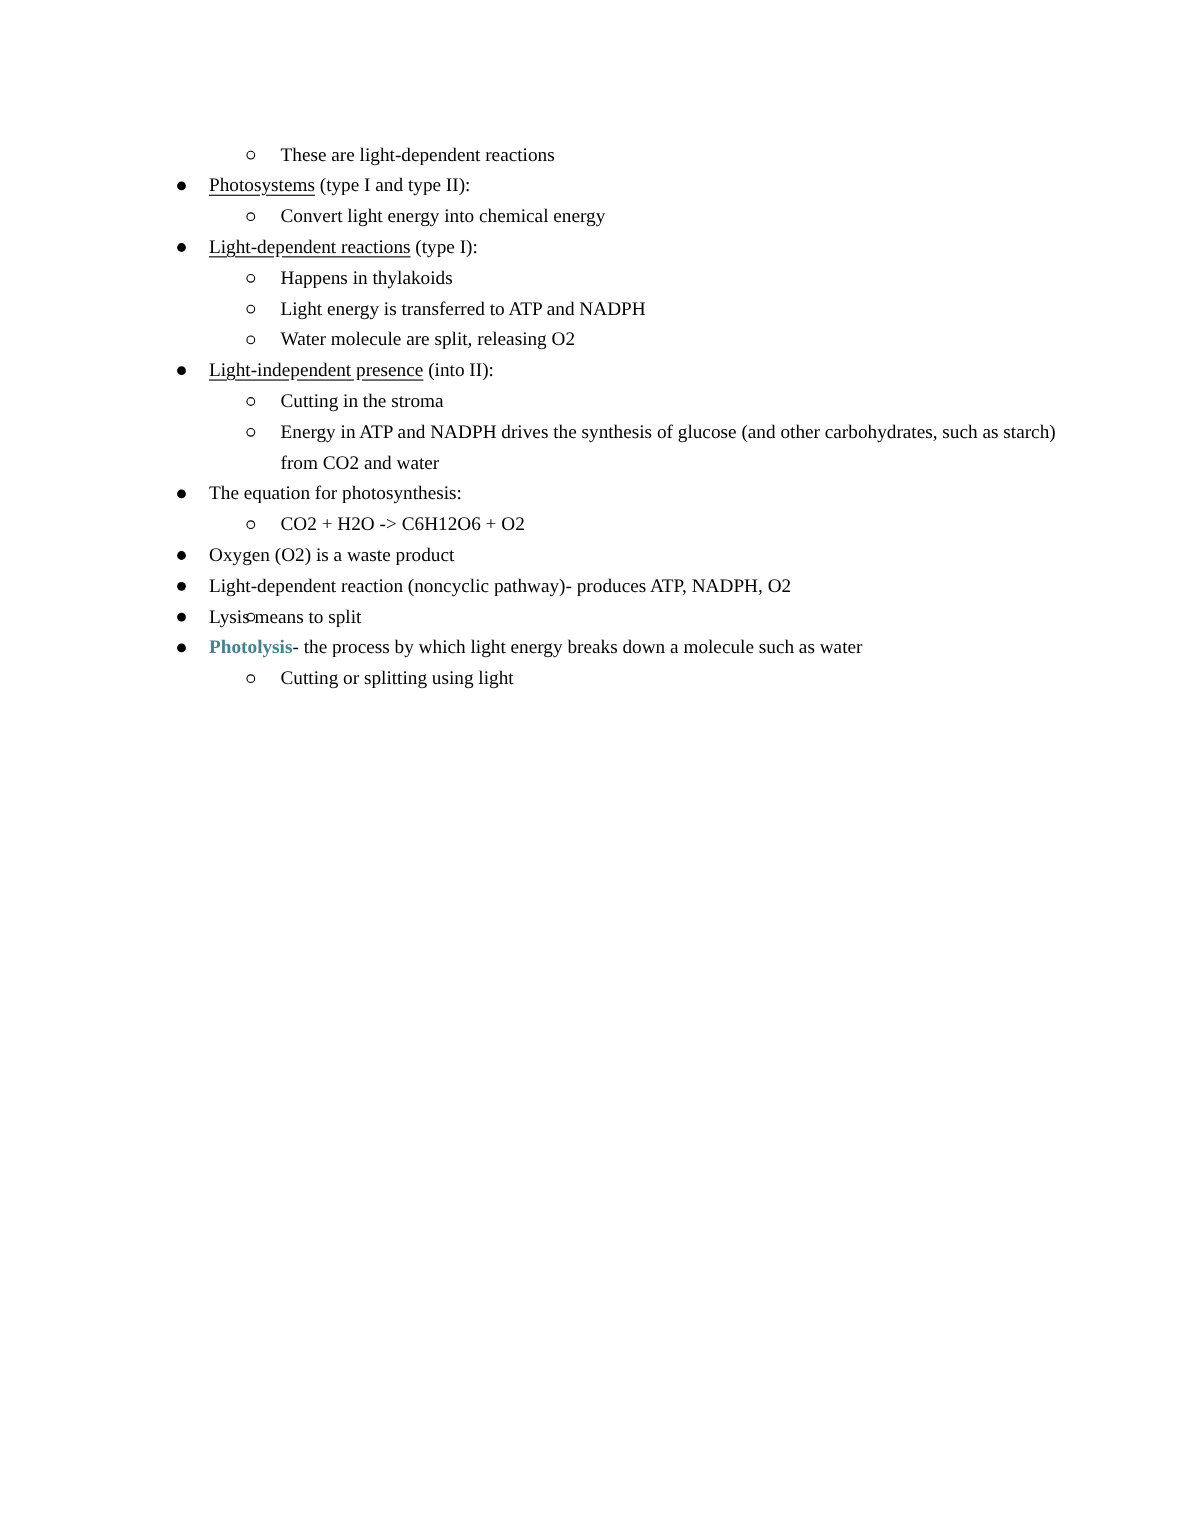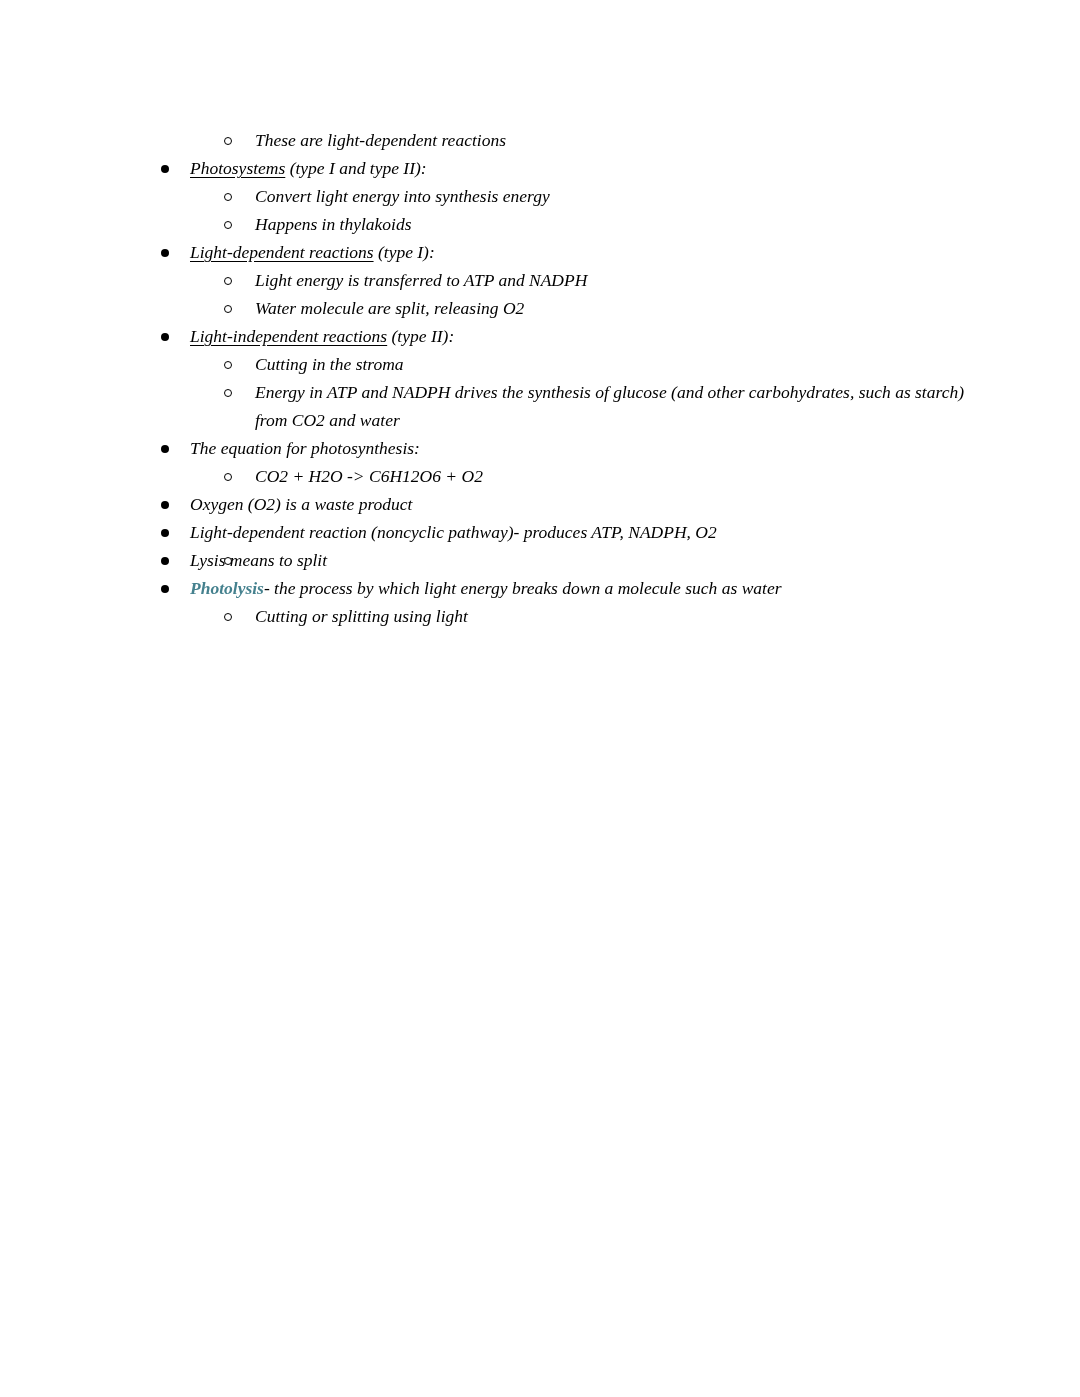--- a/index.html
+++ b/index.html
@@ -18,21 +18,20 @@
     height: 1397px;
     box-sizing: border-box;
     padding-top: 126px;
   }
   .line {
     position: relative;
     box-sizing: border-box;
     width: 1080px;
     line-height: 28px;
     padding-right: 84px;
-    font-style: italic;
   }
   .l1 { padding-left: 190px; }
   .l2 { padding-left: 255px; }
   .bullet {
     position: absolute;
     top: 10.5px;
     width: 8px;
     height: 8px;
     border-radius: 50%;
     box-sizing: border-box;
@@ -54,46 +53,46 @@
   </div>
 
   <div class="line l1">
     <span class="bullet"></span>
     <span class="seg u">Photosystems</span><span class="seg"> (type I and type II):</span>
   </div>
 
 
   <div class="line l2">
     <span class="bullet"></span>
-    <span class="seg">Convert light energy into synthesis energy</span>
+    <span class="seg">Convert light energy into chemical energy</span>
+  </div>
+
+  <div class="line l1">
+    <span class="bullet"></span>
+    <span class="seg u">Light-dependent reactions</span><span class="seg"> (type I):</span>
   </div>
 
   <div class="line l2">
     <span class="bullet"></span>
     <span class="seg">Happens in thylakoids</span>
-  </div>
-
-  <div class="line l1">
-    <span class="bullet"></span>
-    <span class="seg u">Light-dependent reactions</span><span class="seg"> (type I):</span>
   </div>
 
   <div class="line l2">
     <span class="bullet"></span>
     <span class="seg">Light energy is transferred to ATP and NADPH</span>
   </div>
 
   <div class="line l2">
     <span class="bullet"></span>
     <span class="seg">Water molecule are split, releasing O2</span>
   </div>
 
   <div class="line l1">
     <span class="bullet"></span>
-    <span class="seg u">Light-independent reactions</span><span class="seg"> (type II):</span>
+    <span class="seg u">Light-independent presence</span><span class="seg"> (into II):</span>
   </div>
 
   <div class="line l2">
     <span class="bullet"></span>
     <span class="seg">Cutting in the stroma</span>
   </div>
 
   <div class="line l2">
     <span class="bullet"></span>
     <span class="seg">Energy in ATP and NADPH drives the synthesis of glucose (and other carbohydrates, such as starch) from CO2 and water</span>

